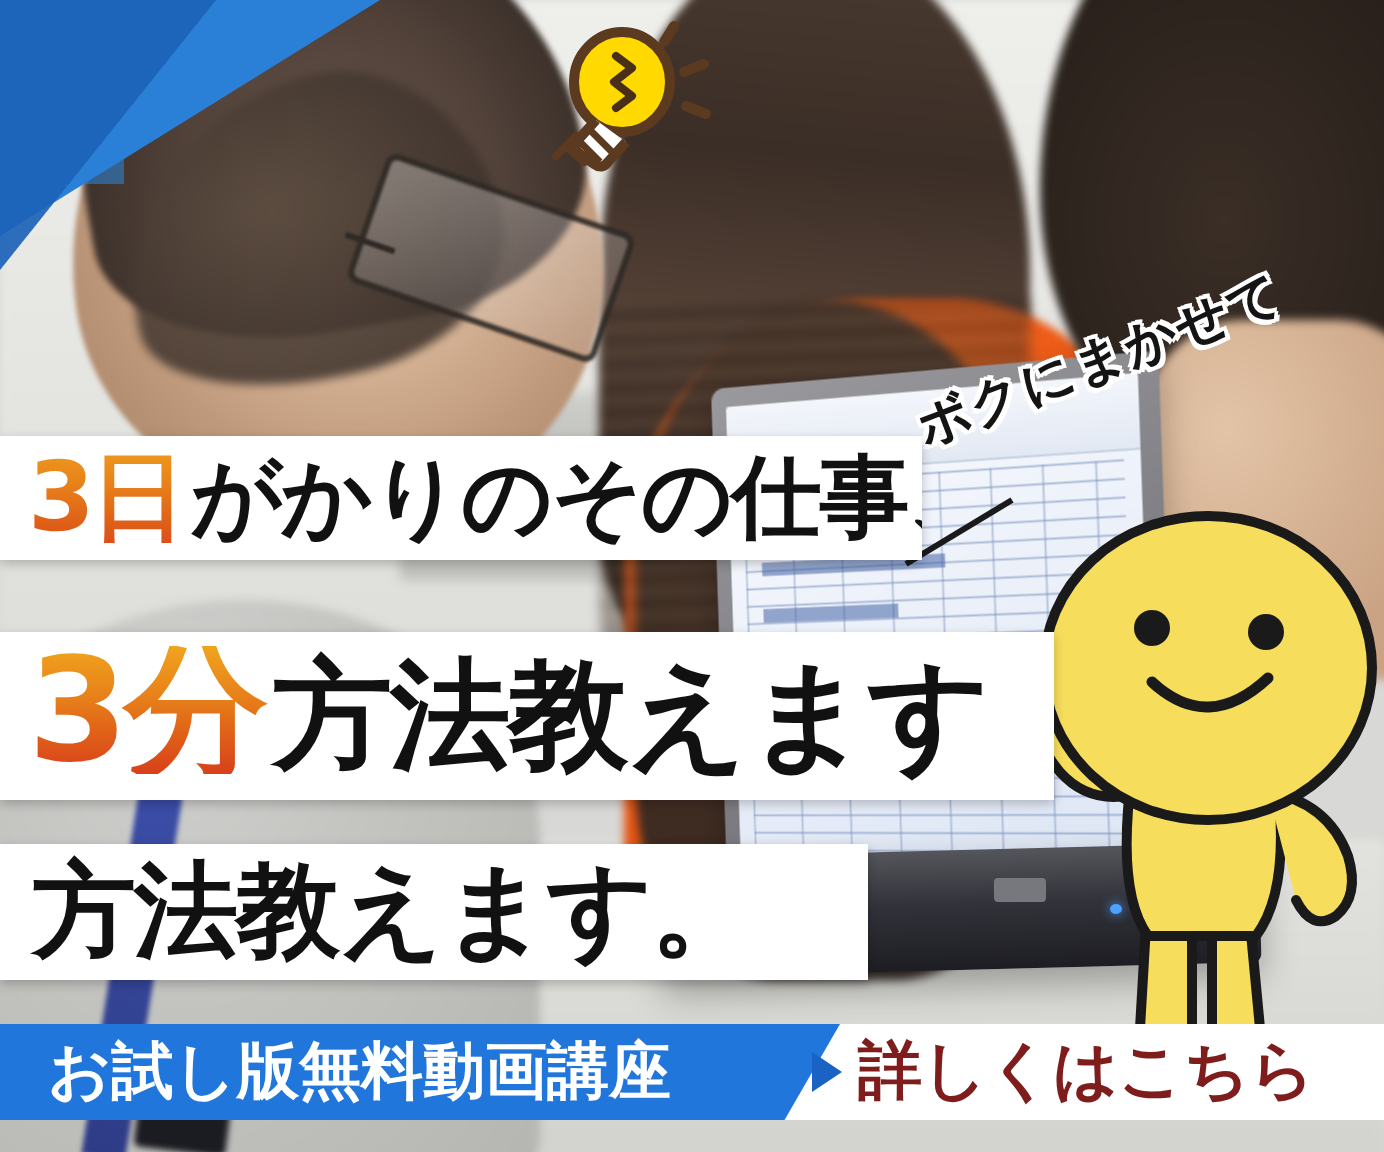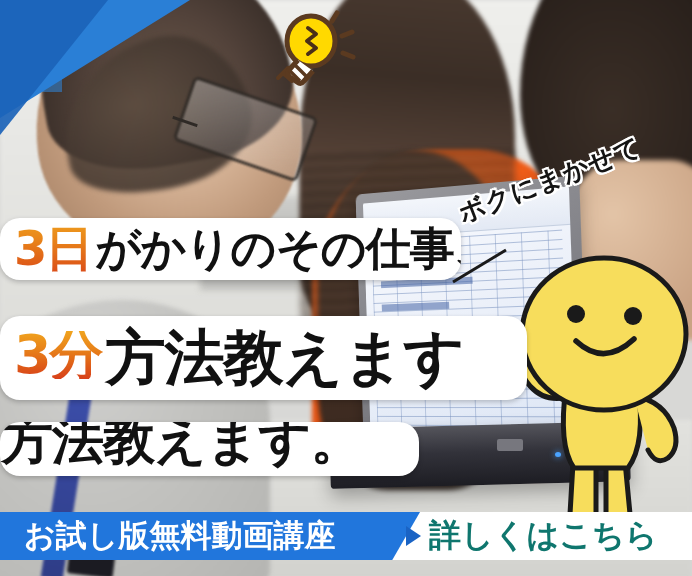--- a/index.html
+++ b/index.html
@@ -199,41 +199,40 @@
   }
 
   
   .band{
     position:absolute;
     background:#fff;
     box-shadow:0 2px 5px rgba(0,0,0,.22);
     display:flex;align-items:center;
     white-space:nowrap;
     overflow:hidden;
-    border-radius:20px;
   }
   .band1{left:0;top:218px;width:447px;height:62px;padding-left:14px;}
   .band2{left:0;top:316px;width:513px;height:84px;padding-left:14px;}
-  .band3{left:0;top:422px;width:418px;height:54px;padding-left:1px;align-items:flex-end;}
+  .band3{left:0;top:422px;width:418px;height:68px;padding-left:16px;}
 
   .hl{font-weight:bold;color:#111;letter-spacing:-1px;}
   .hl1{font-size:45px;}
   .hl2{font-size:60px;}
   .hl3{font-size:52px;}
 
   .num{
     font-weight:bold;
     letter-spacing:-2px;
     background:linear-gradient(180deg,#f0a41e 0%,#e8821a 38%,#df5f18 70%,#d8401a 100%);
     -webkit-background-clip:text;background-clip:text;
     -webkit-text-fill-color:transparent;color:transparent;
     padding-right:4px;
   }
   .num1{font-size:48px;}
-  .num2{font-size:54px;line-height:.9;margin-top:-6px;}
+  .num2{font-size:72px;line-height:.9;margin-top:-6px;}
 
   
   .mascot{position:absolute;left:496px;top:236px;width:210px;height:300px;}
 
   
   .bottom{
     position:absolute;left:0;top:512px;width:692px;height:48px;
     background:#fff;
     overflow:hidden;
   }
@@ -241,21 +240,21 @@
     position:absolute;left:0;top:0;width:420px;height:64px;
     background:#2176dc;
     clip-path:polygon(0 0,420px 0,383px 64px,0 64px);
   }
   .bottom-label{
     position:absolute;left:24px;top:50%;transform:translateY(-50%);
     color:#fff;font-weight:bold;font-size:31px;letter-spacing:0px;white-space:nowrap;
   }
   .bottom-cta{
     position:absolute;left:406px;top:50%;transform:translateY(-50%);
-    color:#0f766e;font-weight:bold;font-size:32px;white-space:nowrap;
+    color:#7f1d1d;font-weight:bold;font-size:32px;white-space:nowrap;
     display:flex;align-items:center;gap:8px;
   }
   .cta-arrow{
     width:0;height:0;
     border-left:15px solid #1a63c4;
     border-top:10px solid transparent;
     border-bottom:10px solid transparent;
   }
 </style>
 </head>

